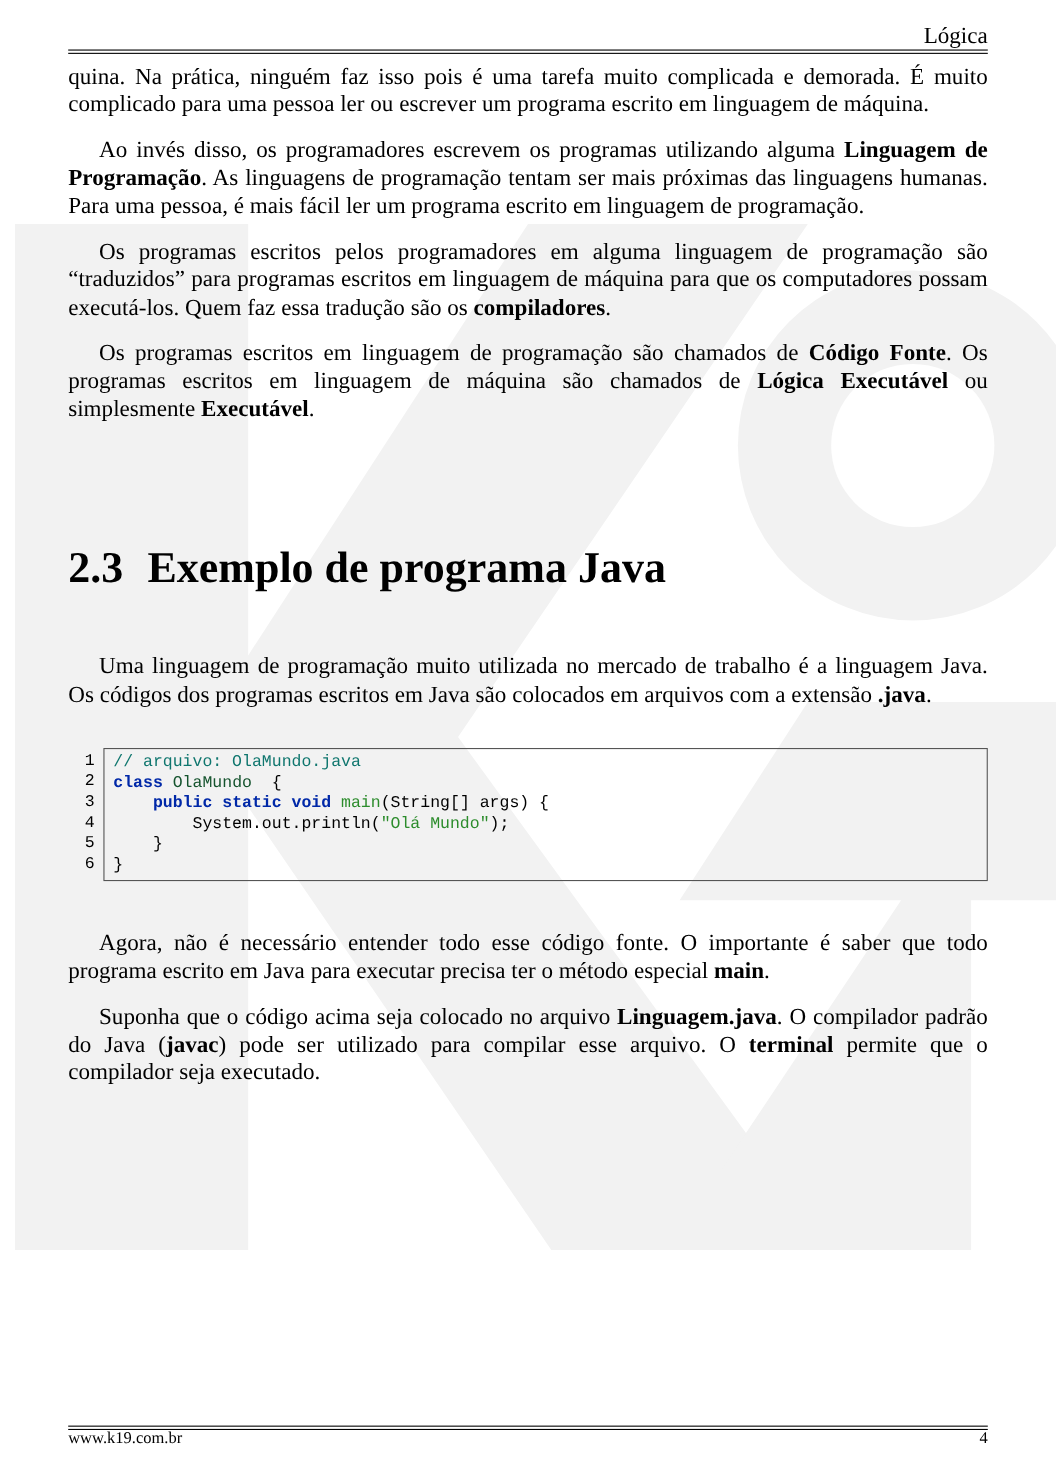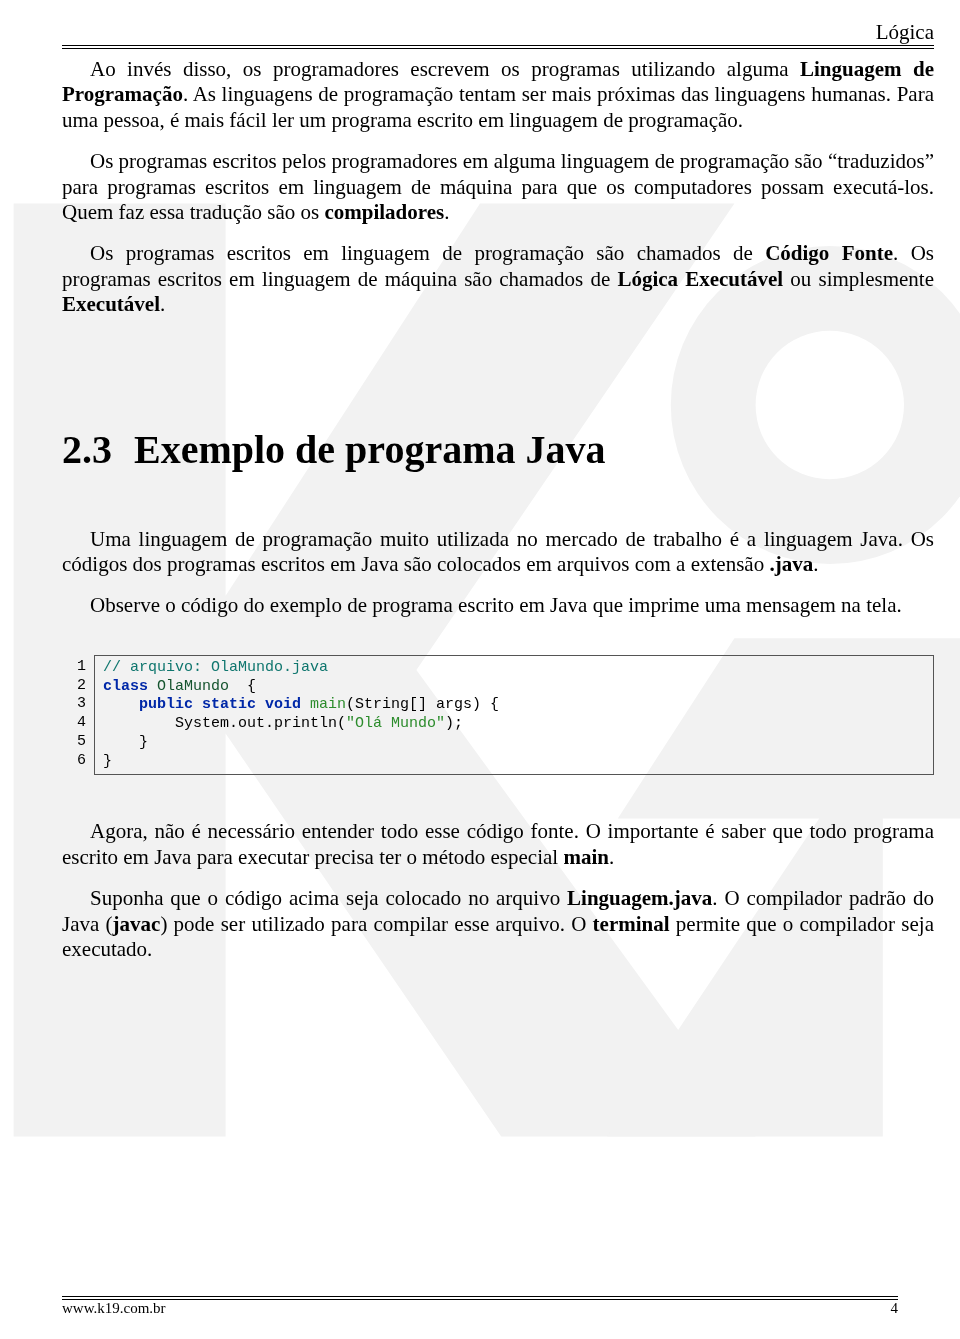--- a/index.html
+++ b/index.html
@@ -23,21 +23,21 @@
     transform: translate(-50%, -50%);
     width: 1060px;
     height: 1060px;
     z-index: 0;
     pointer-events: none;
   }
   .watermark svg { width: 100%; height: 100%; }
   .page {
     position: relative;
     z-index: 1;
-    padding: 20px 26px 0 62px;
+    padding: 20px 62px 0 62px;
     box-sizing: border-box;
   }
   .hr-double {
     height: 4px;
     border-top: 0.6px solid #000;
     border-bottom: 0.6px solid #000;
     box-sizing: border-box;
   }
   p.body {
     font-size: 21px;
@@ -111,32 +111,32 @@
   </svg>
 </div>
 
 <div class="page">
 
   <div style="position:relative; margin-bottom:8px;">
     <div class="label" style="text-align:right; font-size:21px;">Lógica</div>
     <div class="hr-double"></div>
   </div>
 
+  <p class="body" style="text-indent:0;"><span>quina. Na prática, ninguém faz isso pois é uma tarefa muito complicada e demorada. É muito complicado para uma pessoa ler ou escrever um programa escrito em linguagem de máquina.</span></p>
 
   <p class="body"><span>Ao invés disso, os programadores escrevem os programas utilizando alguma </span><strong>Linguagem de Programação</strong><span>. As linguagens de programação tentam ser mais próximas das linguagens humanas. Para uma pessoa, é mais fácil ler um programa escrito em linguagem de programação.</span></p>
 
   <p class="body"><span>Os programas escritos pelos programadores em alguma linguagem de programação são “traduzidos” para programas escritos em linguagem de máquina para que os computadores possam executá-los. Quem faz essa tradução são os </span><strong>compiladores</strong><span>.</span></p>
 
   <p class="body"><span>Os programas escritos em linguagem de programação são chamados de </span><strong>Código Fonte</strong><span>. Os programas escritos em linguagem de máquina são chamados de </span><strong>Lógica Executável</strong><span> ou simplesmente </span><strong>Executável</strong><span>.</span></p>
 
   <h2 class="section"><span class="num">2.3</span><span>Exemplo de programa Java</span></h2>
 
   <p class="body"><span>Uma linguagem de programação muito utilizada no mercado de trabalho é a linguagem Java. Os códigos dos programas escritos em Java são colocados em arquivos com a extensão </span><strong>.java</strong><span>.</span></p>
 
-  <p class="body"><span>Observe o código do exemplo de programa escrito em Java que imprime uma mensagem na tela.</span></p>
 
   <div class="code-block-wrap">
     <div class="linenos">
         <div>1</div>
         <div>2</div>
         <div>3</div>
         <div>4</div>
         <div>5</div>
         <div>6</div>
       </div>

